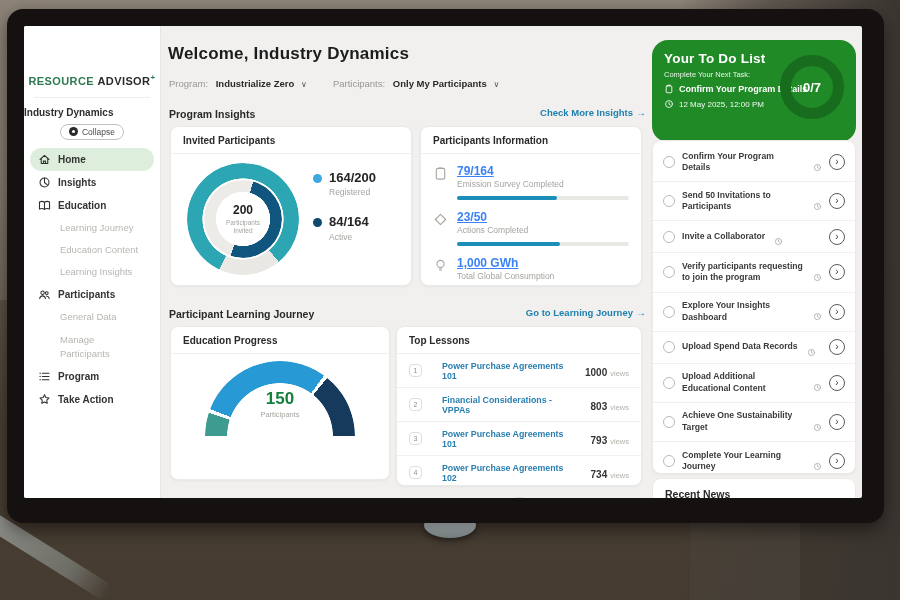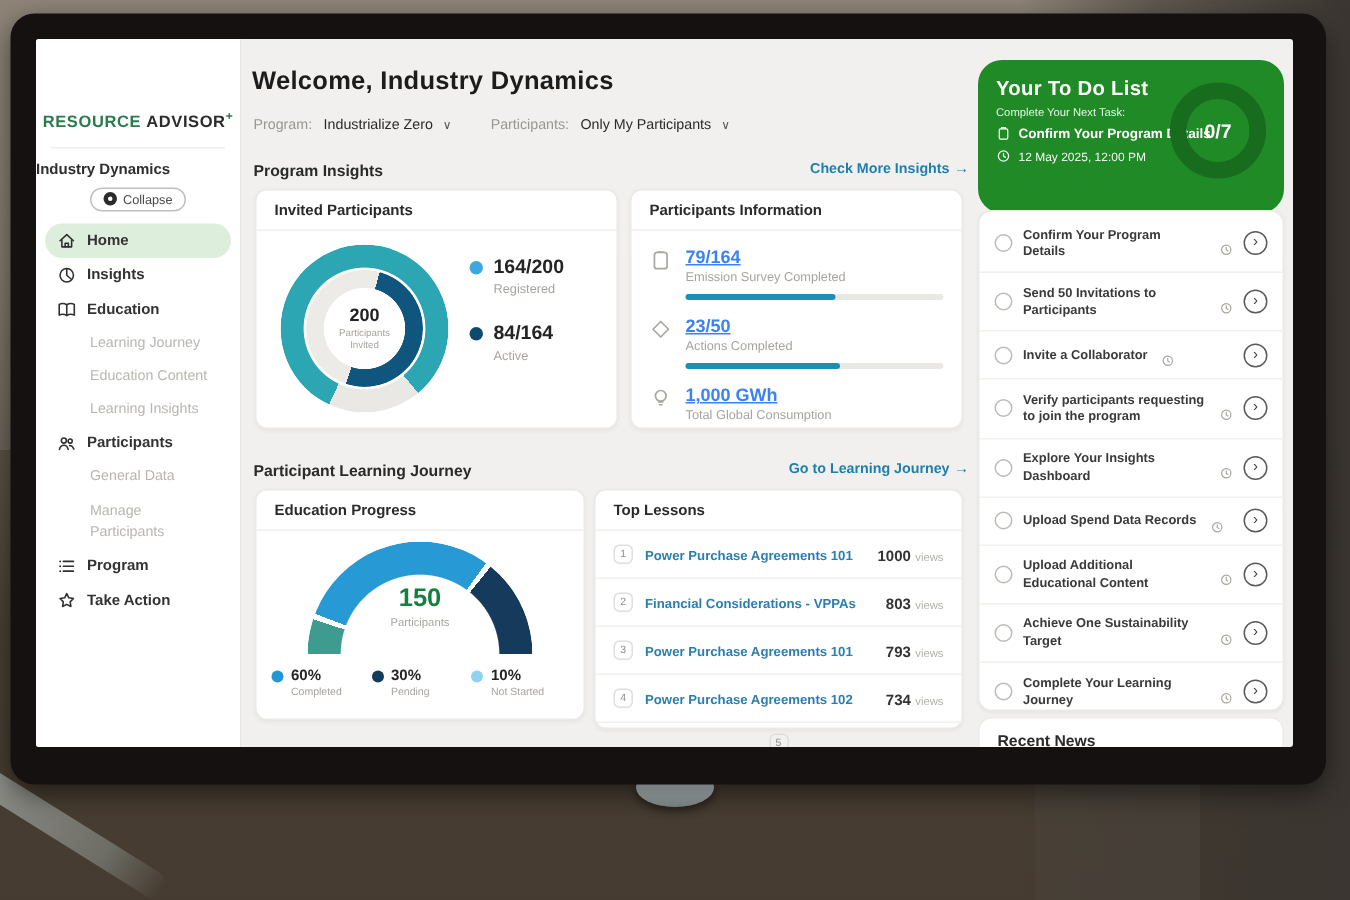--- a/index.html
+++ b/index.html
@@ -42,21 +42,21 @@
     font-size:10px; font-weight:bold; color:#333; cursor:pointer; line-height:1.5; }
   .nav-item.active { background:#ddeedd; }
   .nav-item.sub { font-weight:normal; color:#b9b6b1; padding-left:30px; font-size:9.5px; }
   .nav-icon { width:13px; height:13px; display:inline-flex; }
   .nav-icon svg { width:13px; height:13px; stroke:#2f2f2f; fill:none; stroke-width:1.3; stroke-linecap:round; stroke-linejoin:round; }
 
   
   .main-title { position:absolute; left:144px; top:18px; font-size:17px; font-weight:bold; color:#1c1c1c; letter-spacing:.2px; }
   .filters { position:absolute; left:145px; top:52px; display:flex; gap:26px; font-size:9.5px; align-items:center; }
   .f-label { color:#9a9792; }
-  .f-value { color:#2a2a2a; font-weight:normal; margin-left:5px; }
+  .f-value { color:#2a2a2a; font-weight:bold; margin-left:5px; }
   .chev { color:#555; font-size:8px; margin-left:4px; }
   .sec-head { position:absolute; font-size:10.5px; font-weight:bold; color:#2a2a2a; }
   .sec-link { position:absolute; font-size:9.5px; font-weight:bold; color:#1d7fae; cursor:pointer; }
   .arrow { font-size:10px; margin-left:3px; }
 
   .card { position:absolute; background:#fff; border:1px solid #eceae7; border-radius:8px; box-shadow:0 1px 3px rgba(0,0,0,.05); }
   .card-head { font-size:10px; font-weight:bold; color:#2a2a2a; padding:8px 12px 7px 12px; border-bottom:1px solid #efefed; }
 
   
   .donut-wrap { position:absolute; left:16px; top:36px; width:112px; height:112px; }
@@ -97,21 +97,21 @@
   .gauge-center { position:absolute; left:34px; top:62px; width:150px; text-align:center; }
   .gauge-center .v { font-size:17px; font-weight:bold; color:#15803d; }
   .gauge-center .l { font-size:7.5px; color:#a7a49f; margin-top:1px; }
   .g-legend { position:absolute; left:10px; top:118px; width:200px; display:flex; }
   .g-legend .item { flex:1; display:flex; gap:5px; }
   .g-legend .dot { width:8px; height:8px; margin-top:2px; }
   .g-legend .lv { font-size:10px; }
   .g-legend .ll { font-size:7px; }
 
   
-  .lesson { display:flex; align-items:center; gap:8px; padding:6.5px 12px; border-bottom:1px solid #f1f0ee; }
+  .lesson { display:flex; align-items:center; gap:20px; padding:6.5px 12px; border-bottom:1px solid #f1f0ee; }
   .lesson:last-child { border-bottom:none;flex-direction:column; }
   .rank { width:13px; height:13px; border:1px solid #ddd; border-radius:4px; font-size:7px; color:#8f8c87;
     display:flex; align-items:center; justify-content:center; flex:none; }
   .l-title { font-size:8.8px; font-weight:bold; color:#2a7fb0; flex:1; cursor:pointer; }
   .l-views { font-size:10px; font-weight:bold; color:#333; }
   .l-suffix { font-size:7.5px; color:#b3b0ab; margin-left:3px; }
 
   
   .todo-card { position:absolute; left:628px; top:14px; width:204px; height:102px; background:#1f8a26;
     border-radius:16px; color:#fff; padding:11px 12px; }
@@ -337,43 +337,20 @@
 
       <div class="card" style="left:146px; top:300px; width:220px; height:154px;">
         <div class="card-head">Education Progress</div>
         <div class="gauge">
           <div class="gauge-ring" id="gaugeRing" style="--a1: 18deg; --a2: 126deg; --g1: #3d9b8f; --g2: #2799d4; --g3: #153a5c;"></div>
         </div>
         <div class="gauge-center">
           <div class="v">150</div>
           <div class="l">Participants</div>
         </div>
-        <div class="g-legend">
-            <div class="item">
-    <span class="dot" style="background: rgb(33, 150, 213);"></span>
-    <span>
-      <div class="lv">60%</div>
-      <div class="ll">Completed</div>
-    </span>
-  </div>
-            <div class="item">
-    <span class="dot" style="background: rgb(20, 58, 92);"></span>
-    <span>
-      <div class="lv">30%</div>
-      <div class="ll">Pending</div>
-    </span>
-  </div>
-            <div class="item">
-    <span class="dot" style="background: rgb(142, 212, 242);"></span>
-    <span>
-      <div class="lv">10%</div>
-      <div class="ll">Not Started</div>
-    </span>
-  </div>
-          </div>
       </div>
 
       <div class="card" style="left:372px; top:300px; width:246px; height:160px;">
         <div class="card-head">Top Lessons</div>
         <div>
             <div class="lesson">
     <span class="rank">1</span>
     <span class="l-title">Power Purchase Agreements 101</span>
     <span><span class="l-views">1000</span><span class="l-suffix">views</span></span>
   </div>

